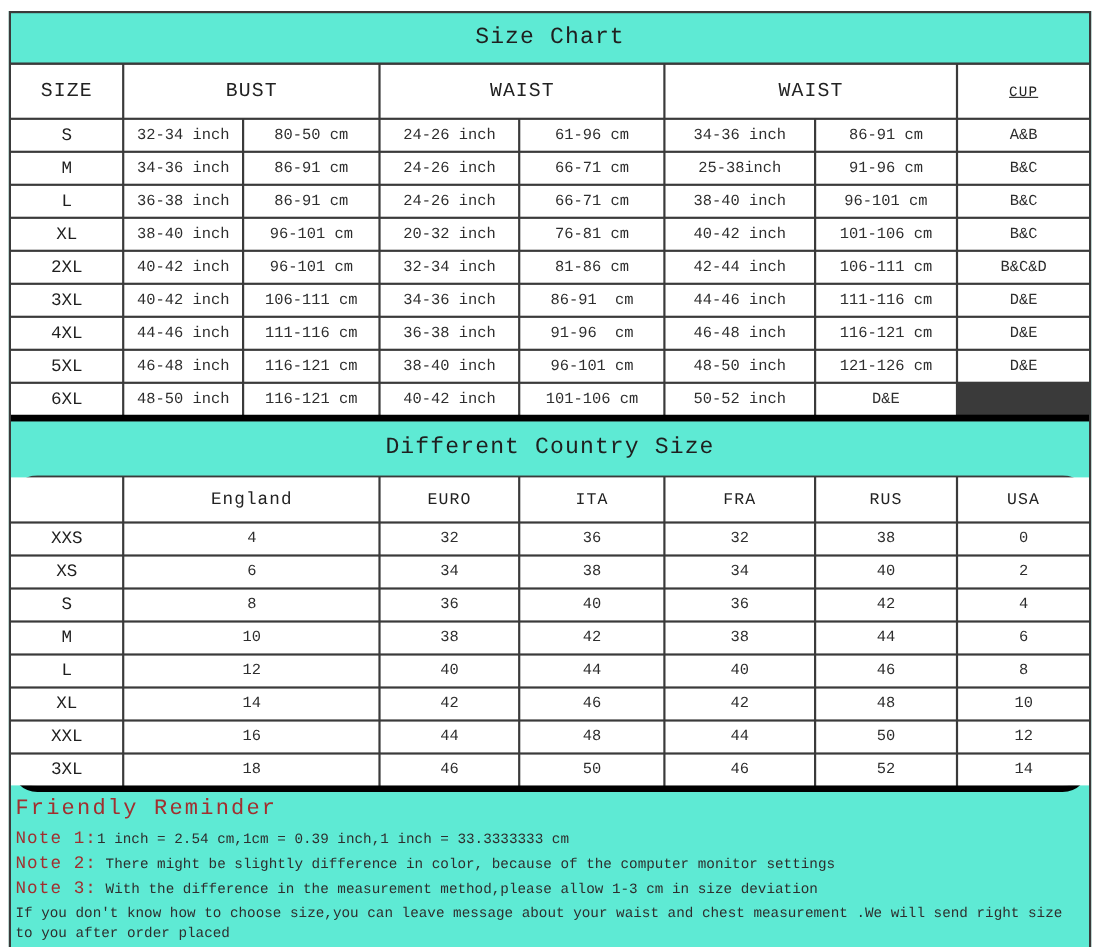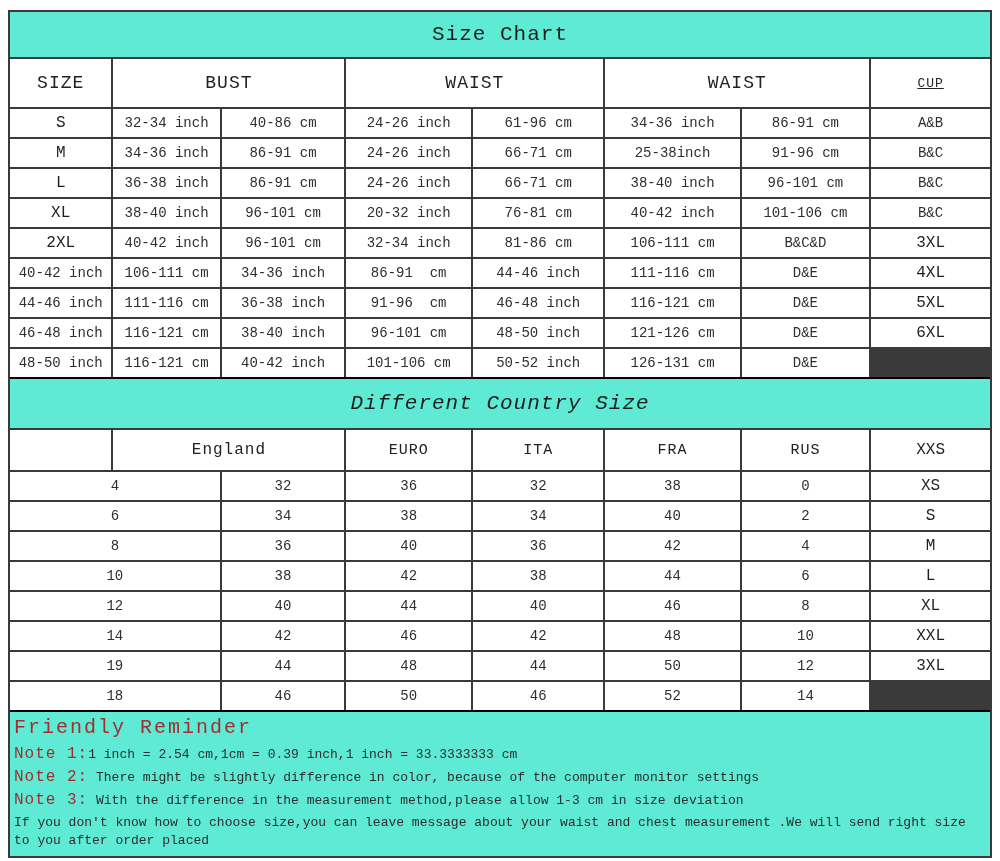--- a/index.html
+++ b/index.html
@@ -18,31 +18,31 @@
   }
   .chart-title {
     height: 45px;
     display: flex;
     align-items: center;
     justify-content: center;
     font-size: 21px;
     letter-spacing: 1px;
     color: #1f1f1f;
   }
-  .country-title { height: 49px; font-style: italic; }
+  .country-title { height: 49px; }
   .grid {
     display: grid;
     grid-template-columns: 10.5fr 11fr 12.7fr 12.9fr 13.5fr 13.9fr 13.2fr 12.3fr;
     gap: 2px;
     background: #3a3a3a;
     border-top: 2px solid #3a3a3a;
-    border-bottom: 2px solid #000000;
+    border-bottom: 6px solid #000000;
   }
   .main-grid { grid-template-rows: 48px repeat(9, 28px); }
-  .country-grid { grid-template-rows: 40px repeat(8, 28px); }
+  .country-grid { grid-template-rows: 40px repeat(8, 28px); border-radius: 24px; }
   .grid > div {
     background: #ffffff;
     display: flex;
     align-items: center;
     justify-content: center;
     white-space: pre;
     overflow: hidden;
   }
   .span2 { grid-column: span 2; }
   .hcell { font-size: 18px; letter-spacing: 1px; color: #222; }
@@ -88,21 +88,21 @@
   <div class="chart-title">Size Chart</div>
 
   <div class="grid main-grid">
     <div class="hcell">SIZE</div>
     <div class="hcell span2">BUST</div>
     <div class="hcell span2">WAIST</div>
     <div class="hcell span2">WAIST</div>
     <div class="hcell hcell-cup">CUP</div>
   <div class="cell size-col">S</div>
       <div class="cell">32-34 inch</div>
-      <div class="cell">40-86 cm</div>
+      <div class="cell">80-50 cm</div>
       <div class="cell">24-26 inch</div>
       <div class="cell">61-96 cm</div>
       <div class="cell">34-36 inch</div>
       <div class="cell">86-91 cm</div>
       <div class="cell">A&amp;B</div>
       <div class="cell size-col">M</div>
       <div class="cell">34-36 inch</div>
       <div class="cell">86-91 cm</div>
       <div class="cell">24-26 inch</div>
       <div class="cell">66-71 cm</div>
@@ -123,20 +123,21 @@
       <div class="cell">20-32 inch</div>
       <div class="cell">76-81 cm</div>
       <div class="cell">40-42 inch</div>
       <div class="cell">101-106 cm</div>
       <div class="cell">B&amp;C</div>
       <div class="cell size-col">2XL</div>
       <div class="cell">40-42 inch</div>
       <div class="cell">96-101 cm</div>
       <div class="cell">32-34 inch</div>
       <div class="cell">81-86 cm</div>
+      <div class="cell">42-44 inch</div>
       <div class="cell">106-111 cm</div>
       <div class="cell">B&amp;C&amp;D</div>
       <div class="cell size-col">3XL</div>
       <div class="cell">40-42 inch</div>
       <div class="cell">106-111 cm</div>
       <div class="cell">34-36 inch</div>
       <div class="cell">86-91  cm</div>
       <div class="cell">44-46 inch</div>
       <div class="cell">111-116 cm</div>
       <div class="cell">D&amp;E</div>
@@ -155,33 +156,33 @@
       <div class="cell">96-101 cm</div>
       <div class="cell">48-50 inch</div>
       <div class="cell">121-126 cm</div>
       <div class="cell">D&amp;E</div>
       <div class="cell size-col">6XL</div>
       <div class="cell">48-50 inch</div>
       <div class="cell">116-121 cm</div>
       <div class="cell">40-42 inch</div>
       <div class="cell">101-106 cm</div>
       <div class="cell">50-52 inch</div>
-      <div class="cell">126-131 cm</div>
       <div class="cell">D&amp;E</div>
     </div>
 
   <div class="chart-title country-title">Different Country Size</div>
 
   <div class="grid country-grid">
     <div class="hcell hcell-country"></div>
     <div class="hcell hcell-england span2">England</div>
     <div class="hcell hcell-country">EURO</div>
     <div class="hcell hcell-country">ITA</div>
     <div class="hcell hcell-country">FRA</div>
     <div class="hcell hcell-country">RUS</div>
+    <div class="hcell hcell-country">USA</div>
   <div class="cell size-col">XXS</div>
       <div class="cell span2">4</div>
       <div class="cell">32</div>
       <div class="cell">36</div>
       <div class="cell">32</div>
       <div class="cell">38</div>
       <div class="cell">0</div>
       <div class="cell size-col">XS</div>
       <div class="cell span2">6</div>
       <div class="cell">34</div>
@@ -211,21 +212,21 @@
       <div class="cell">46</div>
       <div class="cell">8</div>
       <div class="cell size-col">XL</div>
       <div class="cell span2">14</div>
       <div class="cell">42</div>
       <div class="cell">46</div>
       <div class="cell">42</div>
       <div class="cell">48</div>
       <div class="cell">10</div>
       <div class="cell size-col">XXL</div>
-      <div class="cell span2">19</div>
+      <div class="cell span2">16</div>
       <div class="cell">44</div>
       <div class="cell">48</div>
       <div class="cell">44</div>
       <div class="cell">50</div>
       <div class="cell">12</div>
       <div class="cell size-col">3XL</div>
       <div class="cell span2">18</div>
       <div class="cell">46</div>
       <div class="cell">50</div>
       <div class="cell">46</div>

